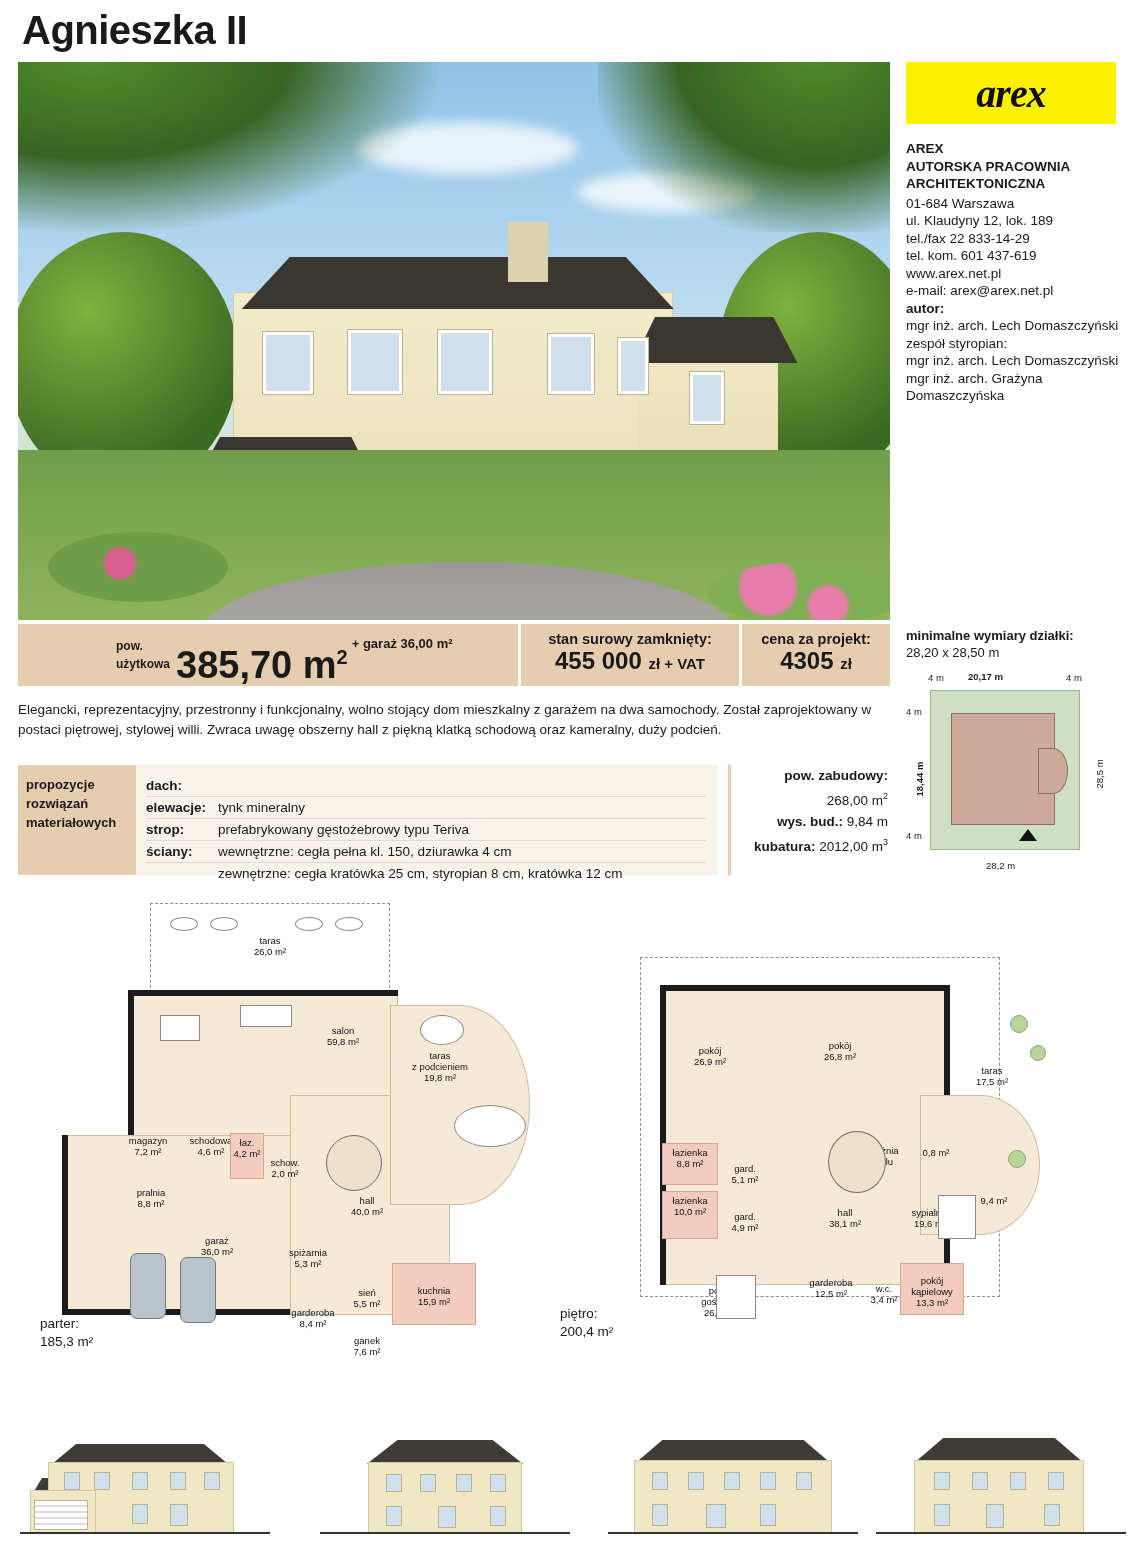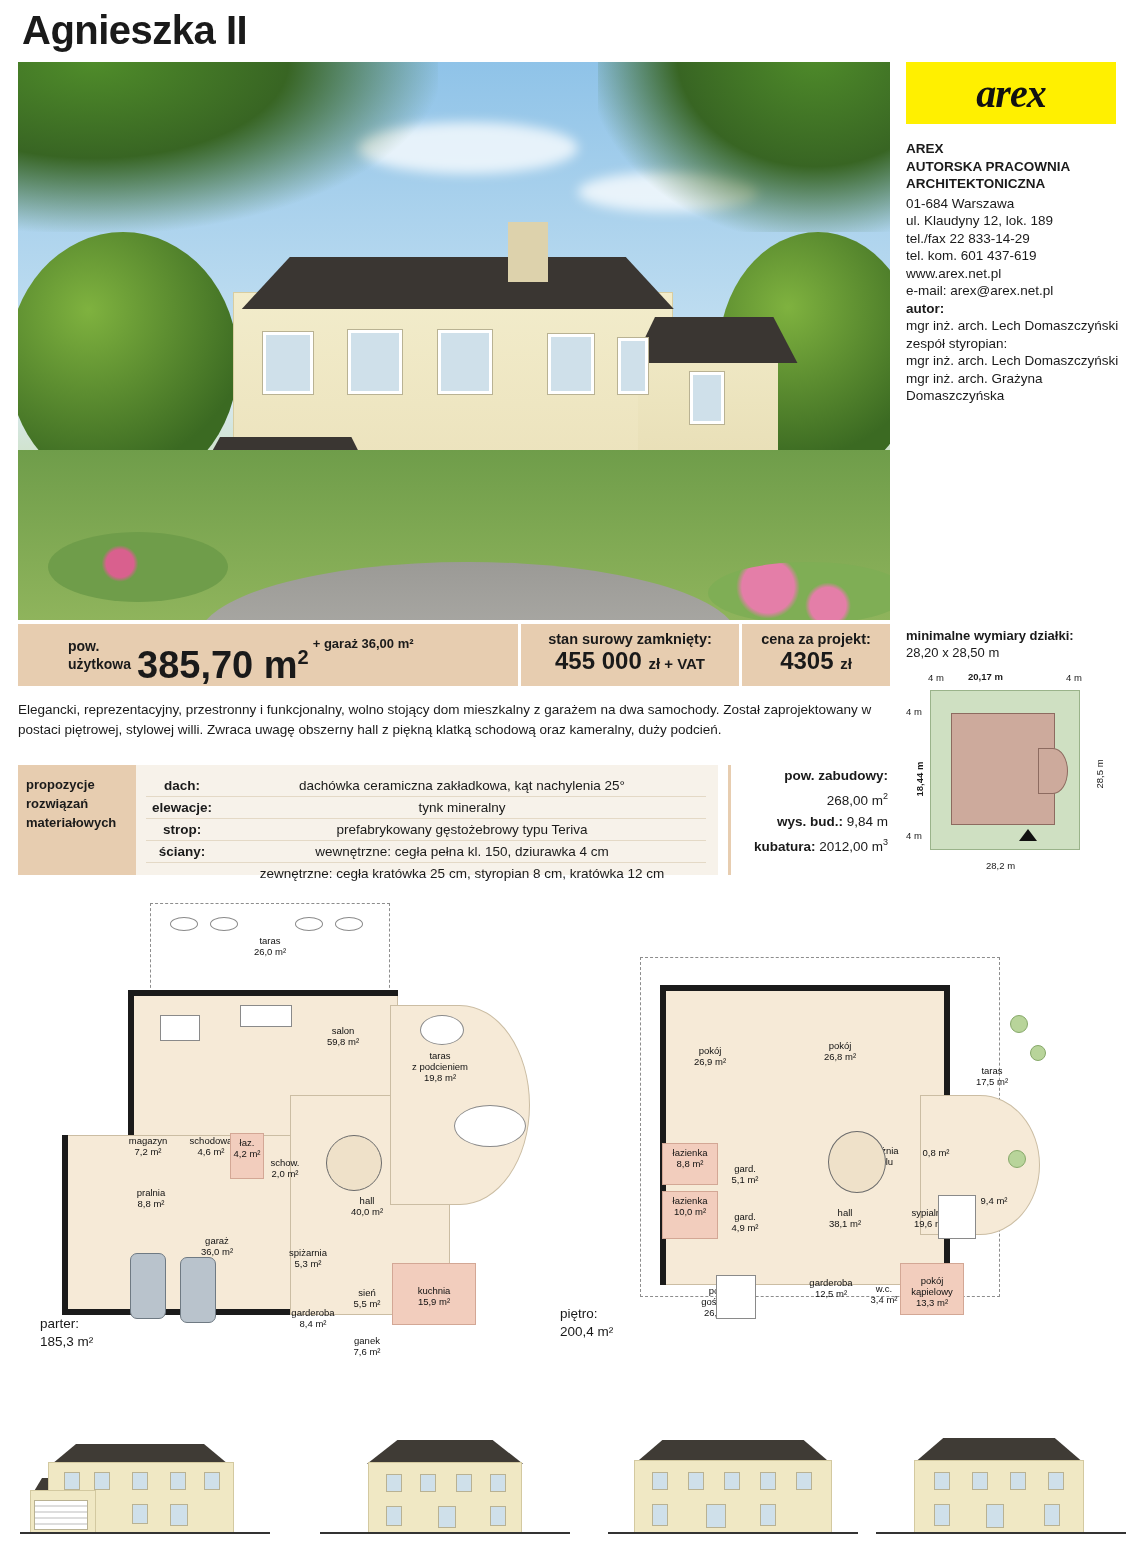--- a/index.html
+++ b/index.html
@@ -99,39 +99,39 @@
     background:#e7cdb0; display:flex; align-items:center;
   }
   .band-mid {
     position:absolute; left:503px; top:0; width:218px; height:62px;
     background:#e7cdb0; text-align:center;
   }
   .band-right {
     position:absolute; left:724px; top:0; width:148px; height:62px;
     background:#e7cdb0; text-align:center;
   }
-  .pow-lbl { font-size:14px; font-weight:bold; line-height:18px; padding-left:50px; }
+  .pow-lbl { font-size:12px; font-weight:bold; line-height:18px; padding-left:50px;margin-left:48px; }
   .pow-val { font-size:38px; font-weight:bold; line-height:56px; margin-left:6px;margin-top:12px; }
   .pow-sup { font-size:20px; vertical-align:super; font-weight:bold; }
   .garage-add { font-size:13px; font-weight:bold; margin-left:4px; align-self:flex-start; padding-top:12px;}
   .band-hdr { font-size:14.5px; font-weight:bold; padding-top:7px; }
   .band-num { font-size:24px; font-weight:bold; }
   .band-num small { font-size:15px; }
 
   
   .descr { position:absolute; left:18px; top:700px; width:872px; font-size:13.5px; line-height:20px; }
 
   
   .mat-box { position:absolute; left:18px; top:765px; width:700px; height:110px; background:#f7f2ea; }
   .mat-left {
     position:absolute; left:0; top:0; width:118px; height:110px; background:#e7cdb0;
     font-size:13px; font-weight:bold; padding:10px 0 0 8px; line-height:19px;
   }
   .mat-rows { position:absolute; left:128px; top:10px; width:560px; font-size:13.5px; line-height:21px; }
-  .mat-rows .r { display:flex; border-bottom:1px solid #e4d9c6;text-align:center; }
+  .mat-rows .r { display:flex; border-bottom:1px solid #e4d9c6; }
   .mat-rows .k { width:72px; font-weight:bold; }
   .mat-rows .v { flex:1; }
 
   
   .params {
     position:absolute; left:728px; top:765px; width:162px; height:110px;
     font-size:13.5px; line-height:21px; text-align:right;
     border-left:3px solid #e7cdb0; padding-right:2px;
   }
   .params b { font-weight:bold; }
@@ -282,21 +282,20 @@
 
   <div class="mat-box">
     <div class="mat-left">
       <div>propozycje</div>
       <div>rozwiązań</div>
       <div>materiałowych</div>
     </div>
     <div class="mat-rows">
       <div class="r">
           <div class="k">dach:</div>
-          <div class="v">dachówka ceramiczna zakładkowa, kąt nachylenia 25°</div>
         </div>
       <div class="r">
           <div class="k">elewacje:</div>
           <div class="v">tynk mineralny</div>
         </div>
       <div class="r">
           <div class="k">strop:</div>
           <div class="v">prefabrykowany gęstożebrowy typu Teriva</div>
         </div>
       <div class="r">

